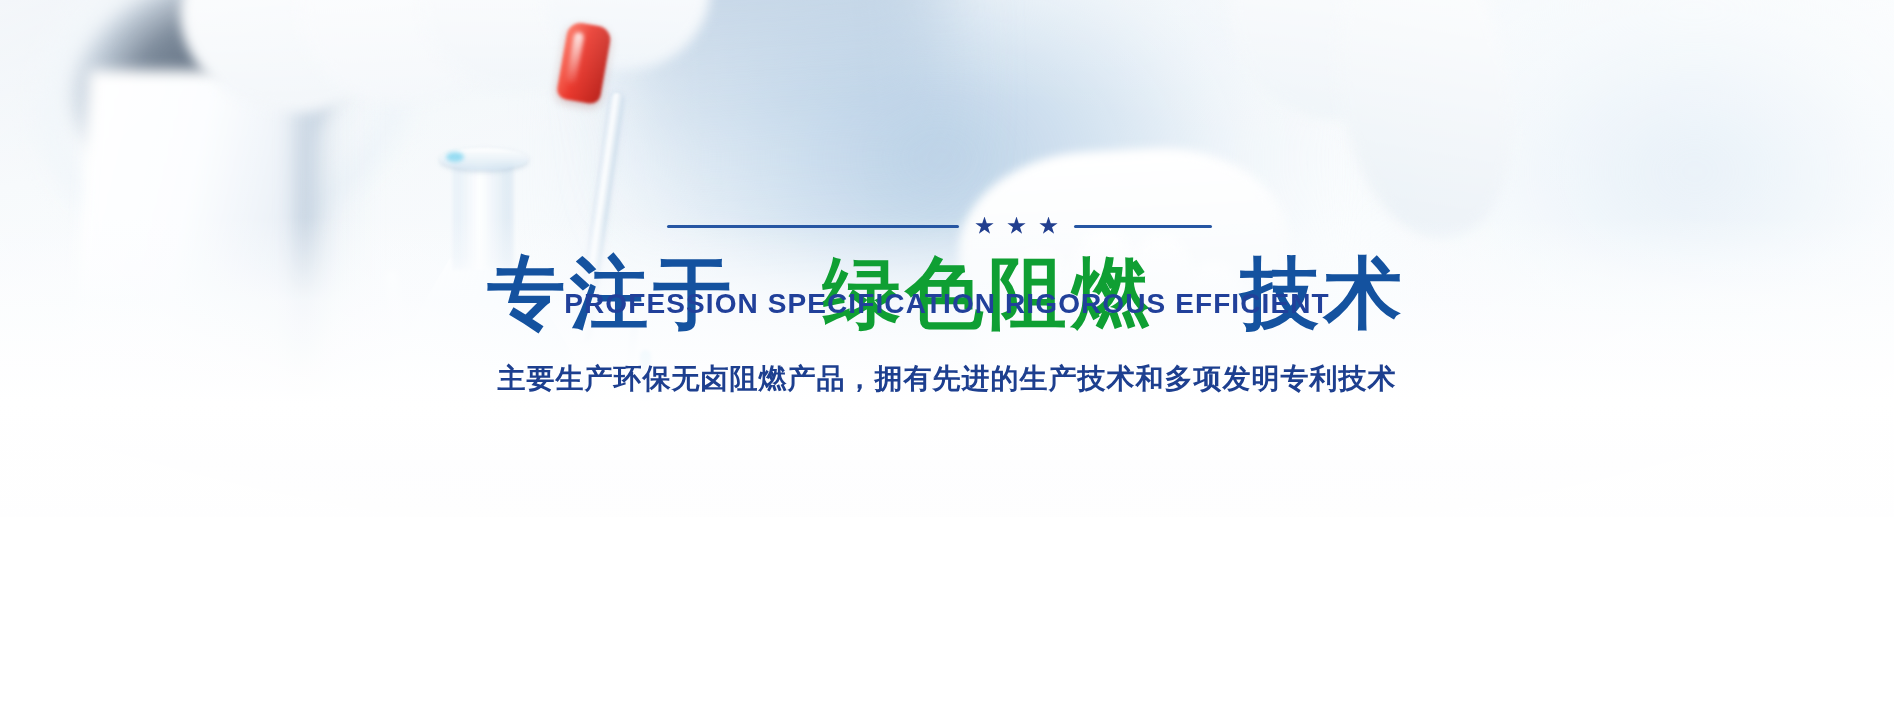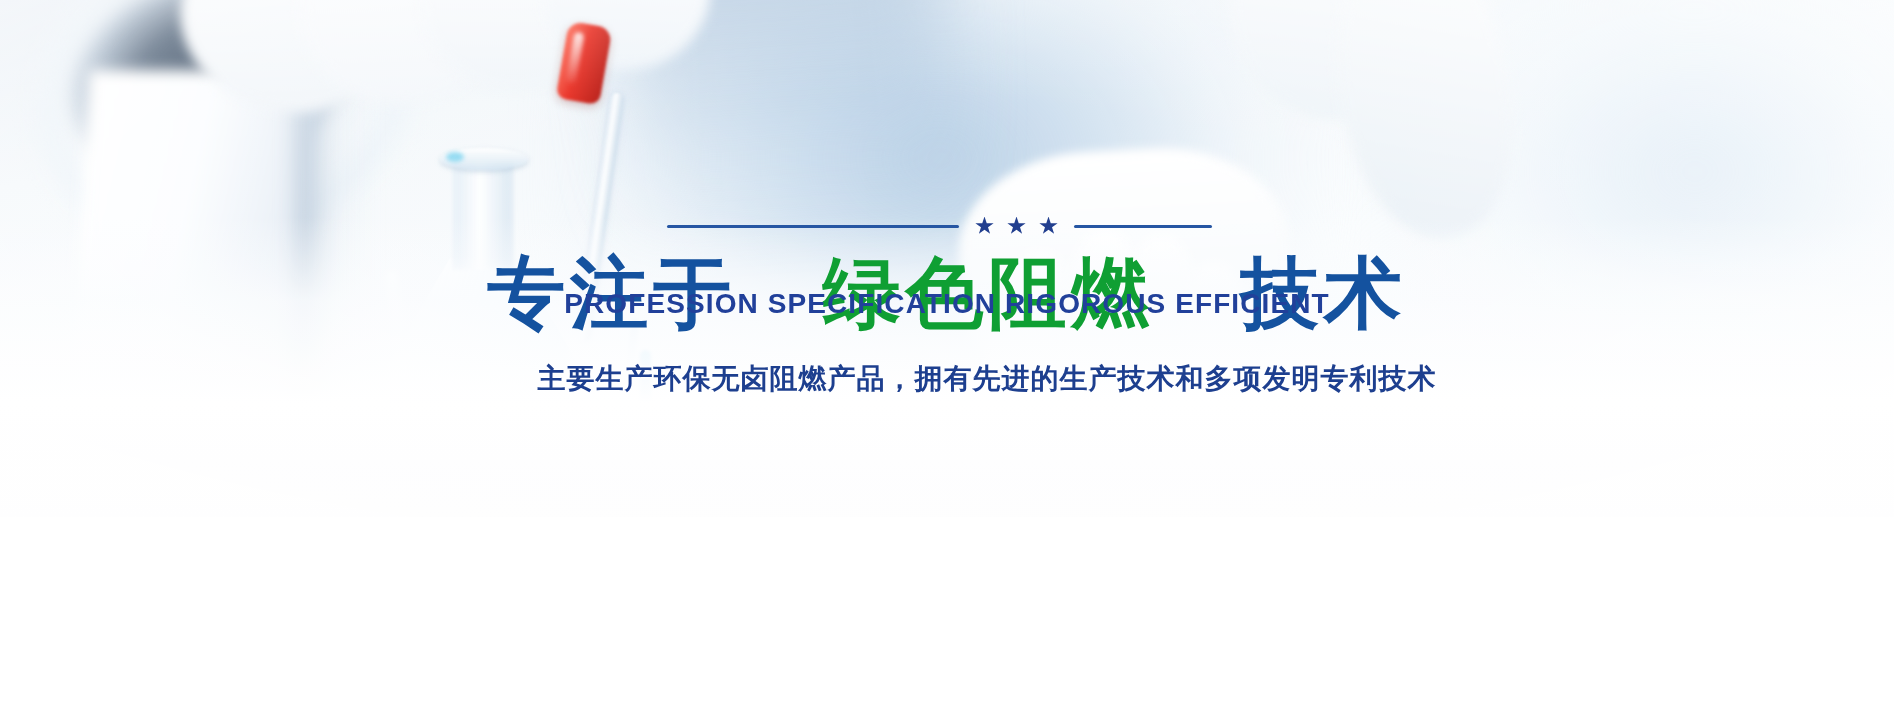--- a/index.html
+++ b/index.html
@@ -313,21 +313,20 @@
     top:360px;white-space:nowrap;
     color:#1d3f8f;font-size:28px;font-weight:700;letter-spacing:1px;
     font-family:"DejaVu Sans","Liberation Sans",sans-serif;
     text-shadow:
       0 0 3px rgba(255,255,255,.98),
       1px 0 2px rgba(255,255,255,.95),
      -1px 0 2px rgba(255,255,255,.95),
       0 1px 2px rgba(255,255,255,.95),
       0 -1px 2px rgba(255,255,255,.95),
       0 0 9px rgba(255,255,255,.85);
-    margin-left: 40px;
   }
 </style>
 </head>
 <body>
 
 <div class="banner">
 
   <div class="bg-base"></div>
   <div class="bg-haze-mid"></div>
   <div class="bg-haze-right"></div>

